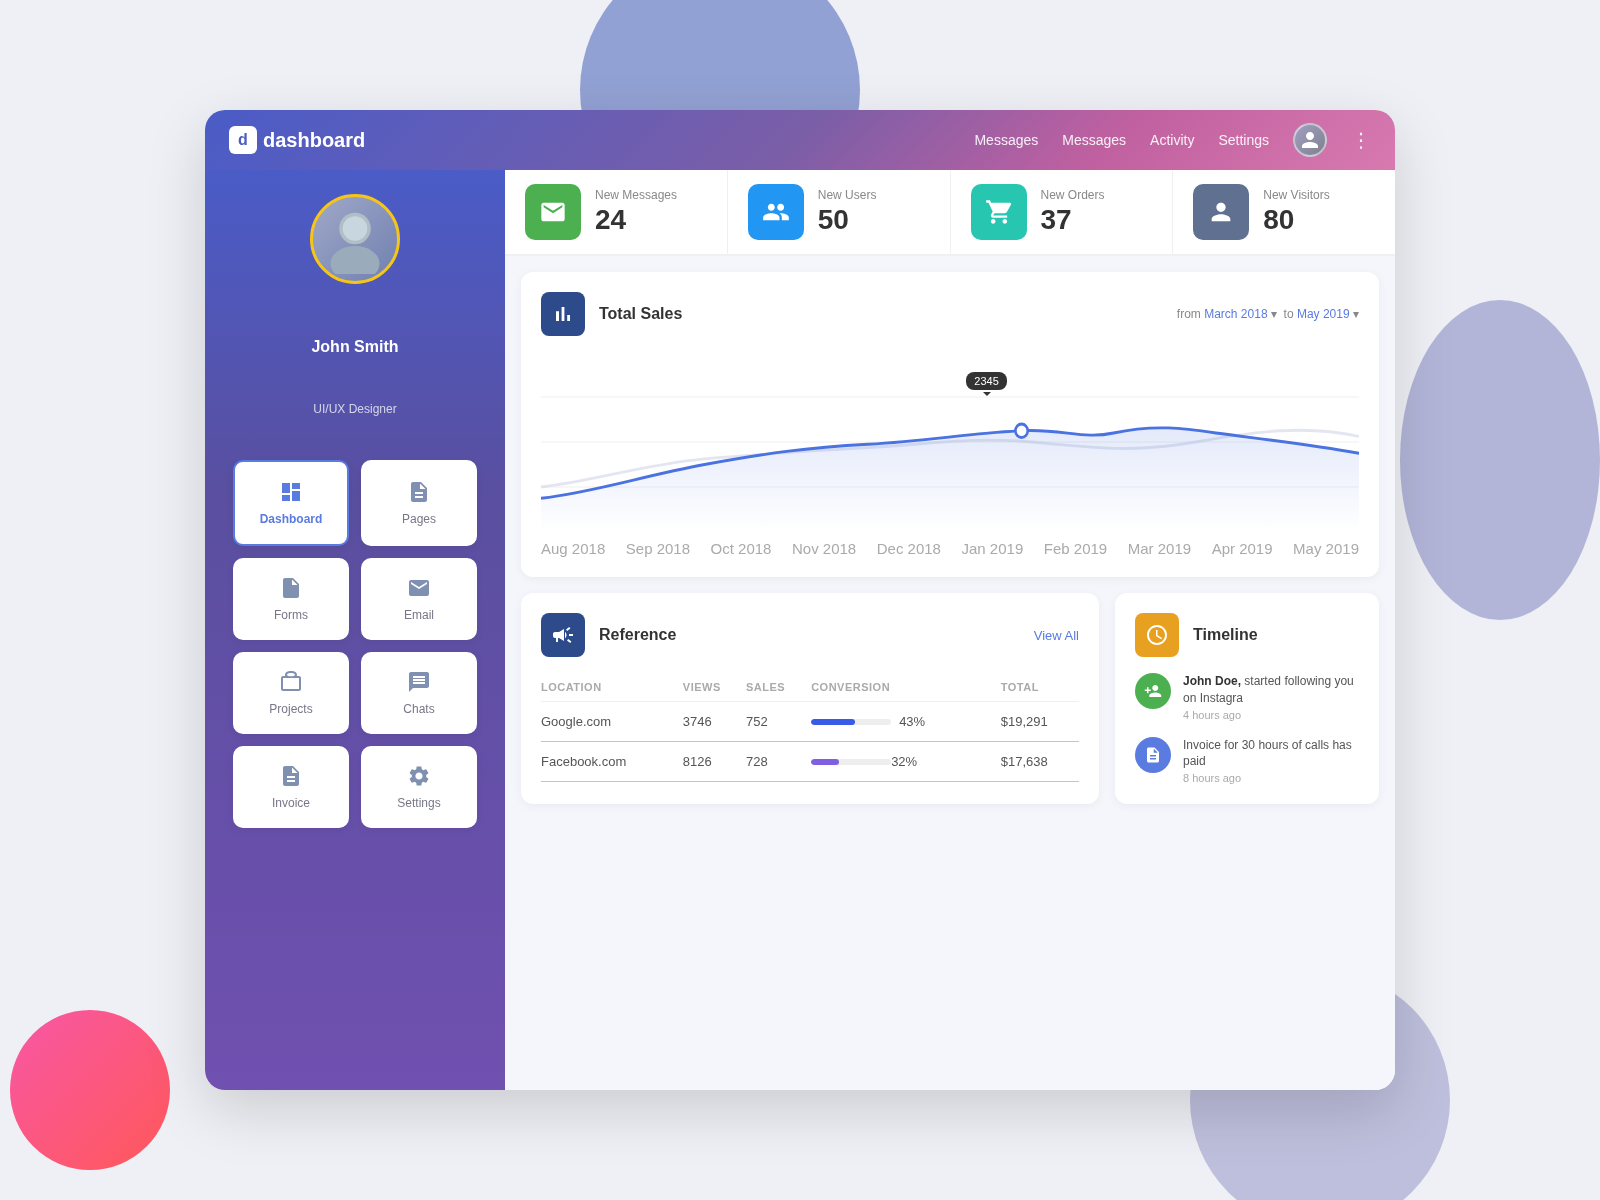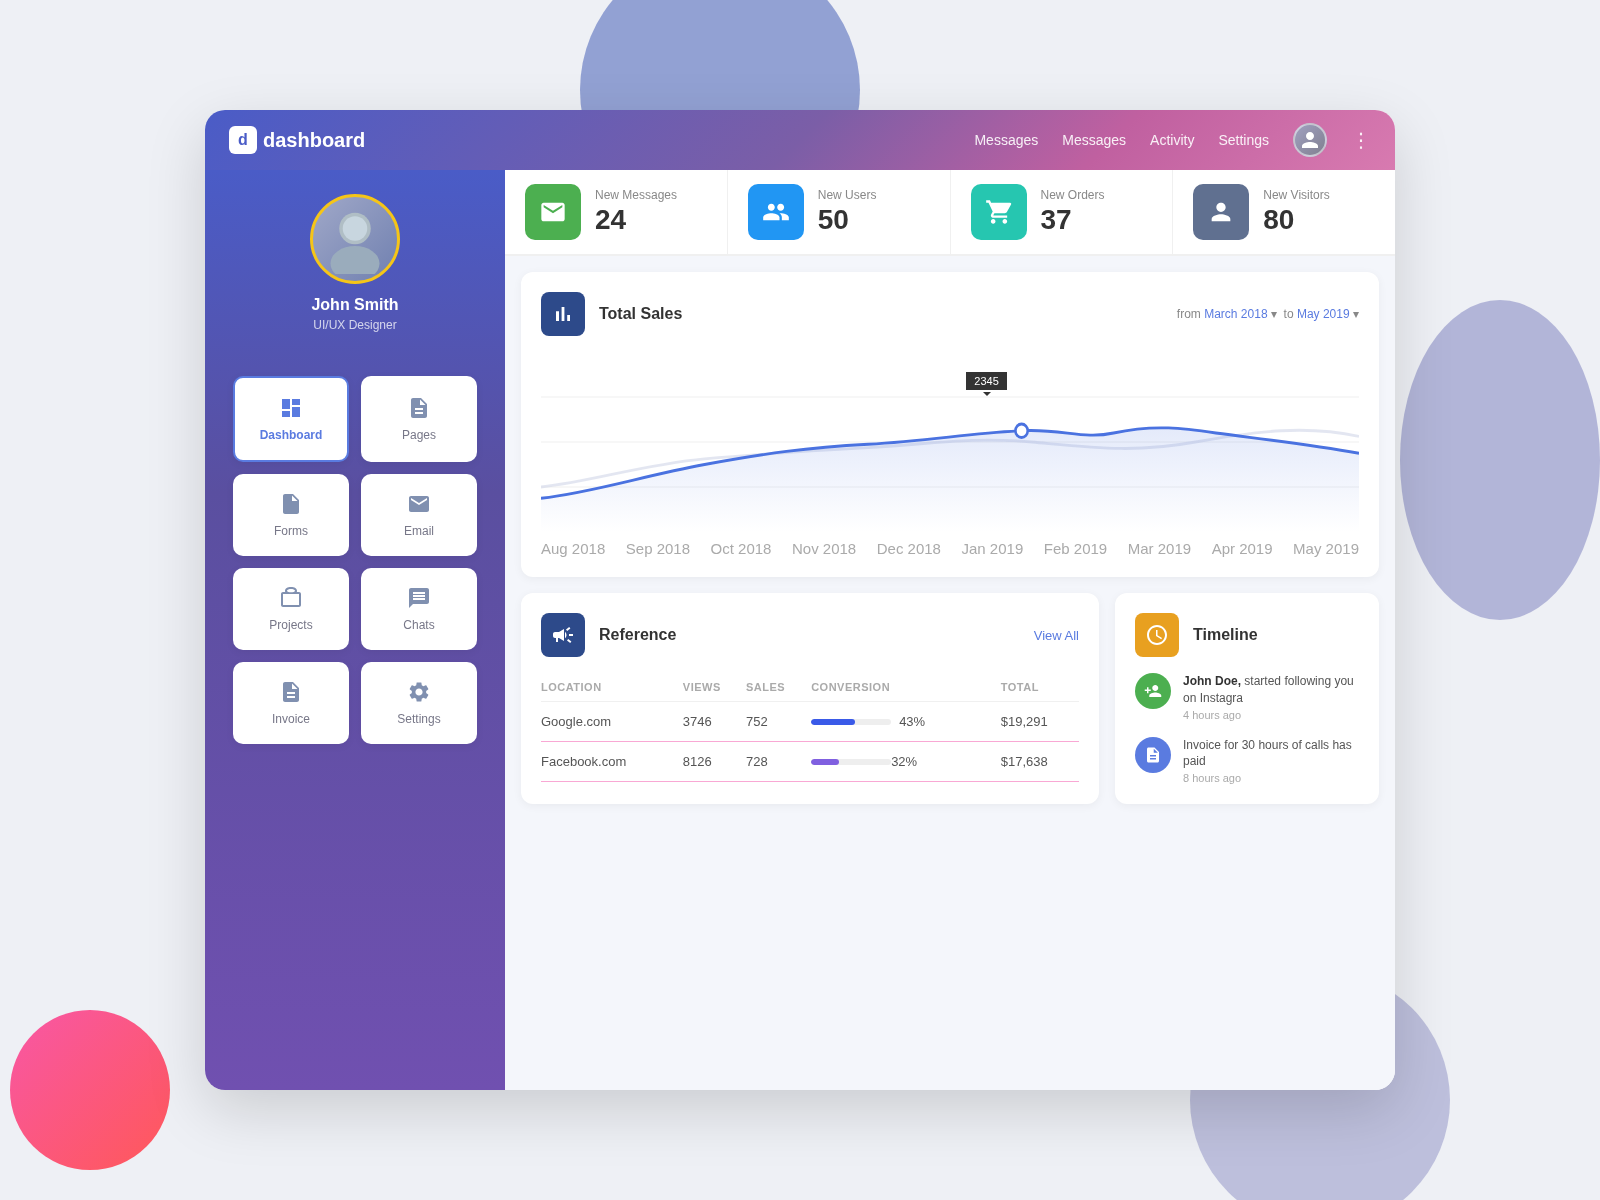--- a/index.html
+++ b/index.html
@@ -246,21 +246,21 @@
       width: 100%;
       height: 100%;
     }
 
     .chart-tooltip {
       position: absolute;
       background: #333;
       color: white;
       font-size: 11px;
       padding: 3px 8px;
-      border-radius: 0;
+      border-radius: 8px;
       top: 20px;
       left: 52%;
     }
     .chart-tooltip::after {
       content: '';
       position: absolute;
       bottom: -6px;
       left: 50%;
       transform: translateX(-50%);
       border: 4px solid transparent;
@@ -369,20 +369,21 @@
       flex-direction: column;
     }
 
     
     .profile-card {
       padding: 24px 20px 16px;
       display: flex;
       flex-direction: column;
       align-items: center;
       color: white;
+      gap: 42px;
     }
 
     .nav-grid-area {
       flex: 1;
       padding: 12px;
     }
 
     
     .h-stats {
       display: flex;

